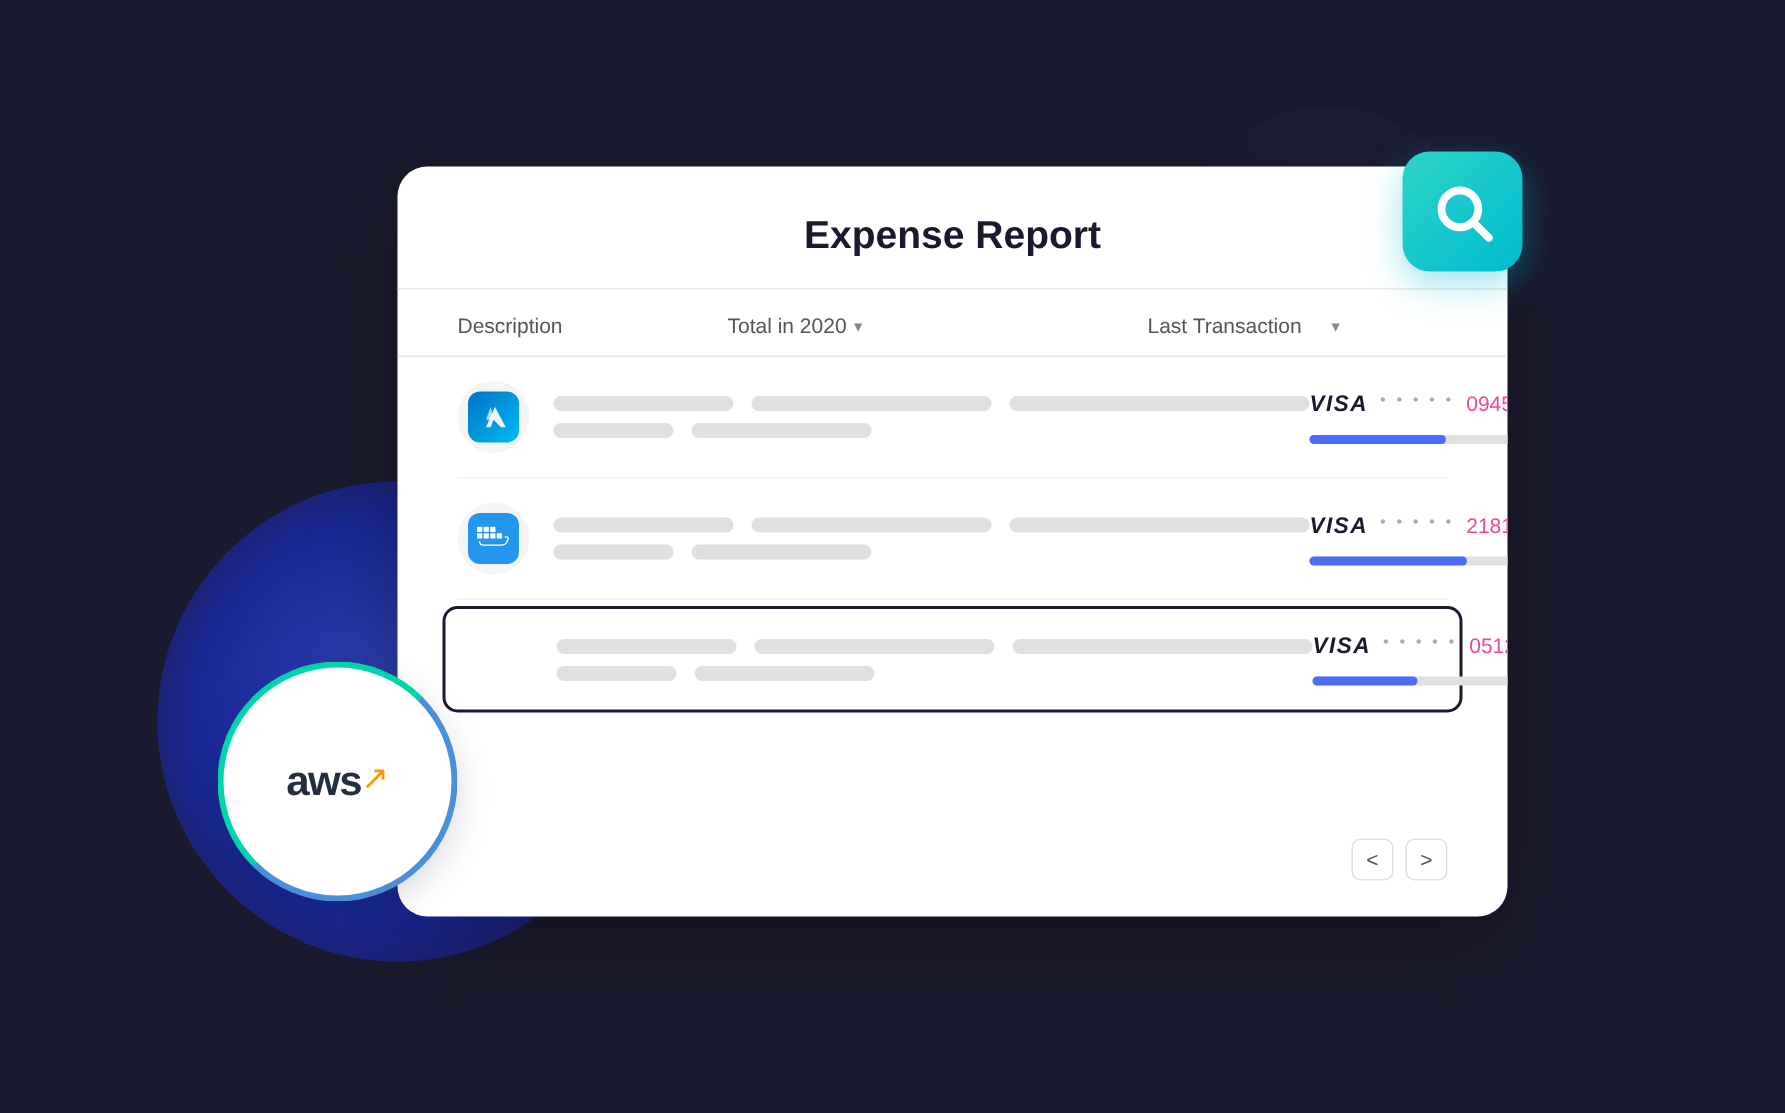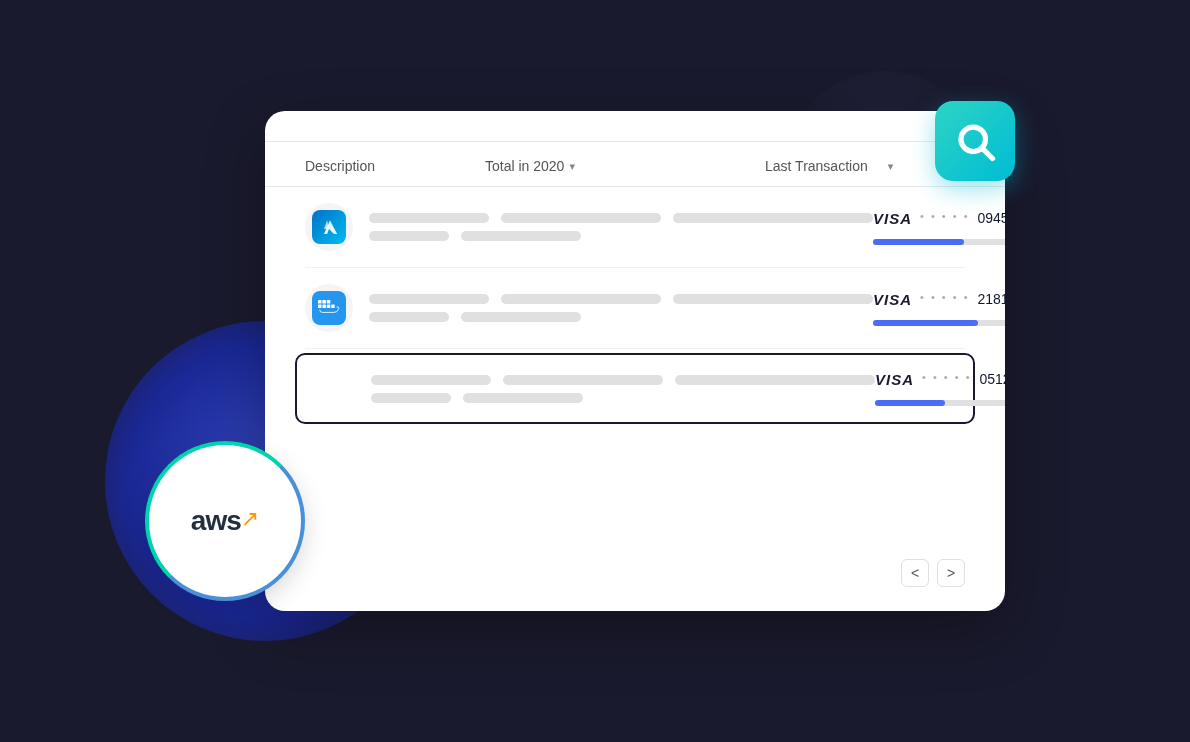--- a/index.html
+++ b/index.html
@@ -256,21 +256,21 @@
       font-style: italic;
       letter-spacing: 1px;
     }
     .visa-dots {
       color: #aaa;
       font-size: 11px;
       letter-spacing: 2px;
     }
     .visa-number {
       font-size: 14px;
-      color: #0f172a;
+      color: #ec4899;
       font-weight: 500;
     }
     .progress-bar-bg {
       width: 140px;
       height: 6px;
       background: #e0e0e0;
       border-radius: 3px;
       margin-top: 4px;
     }
     .progress-bar-fill {
@@ -339,20 +339,21 @@
   </div>
 
   <div class="aws-circle">
     <span class="aws-text">aws</span>
     <span class="aws-arrow">↗</span>
   </div>
 
   <div class="card">
     <div class="card-inner">
 
+      <div class="report-title">Expense Report</div>
 
       <div class="divider"></div>
 
       <div class="col-headers">
         <div class="col-description" style="margin-right: 60px;">
           <span>Description</span>
         </div>
         <div class="col-total">
           <span>Total in 2020</span>
           <span class="chevron">▾</span>

